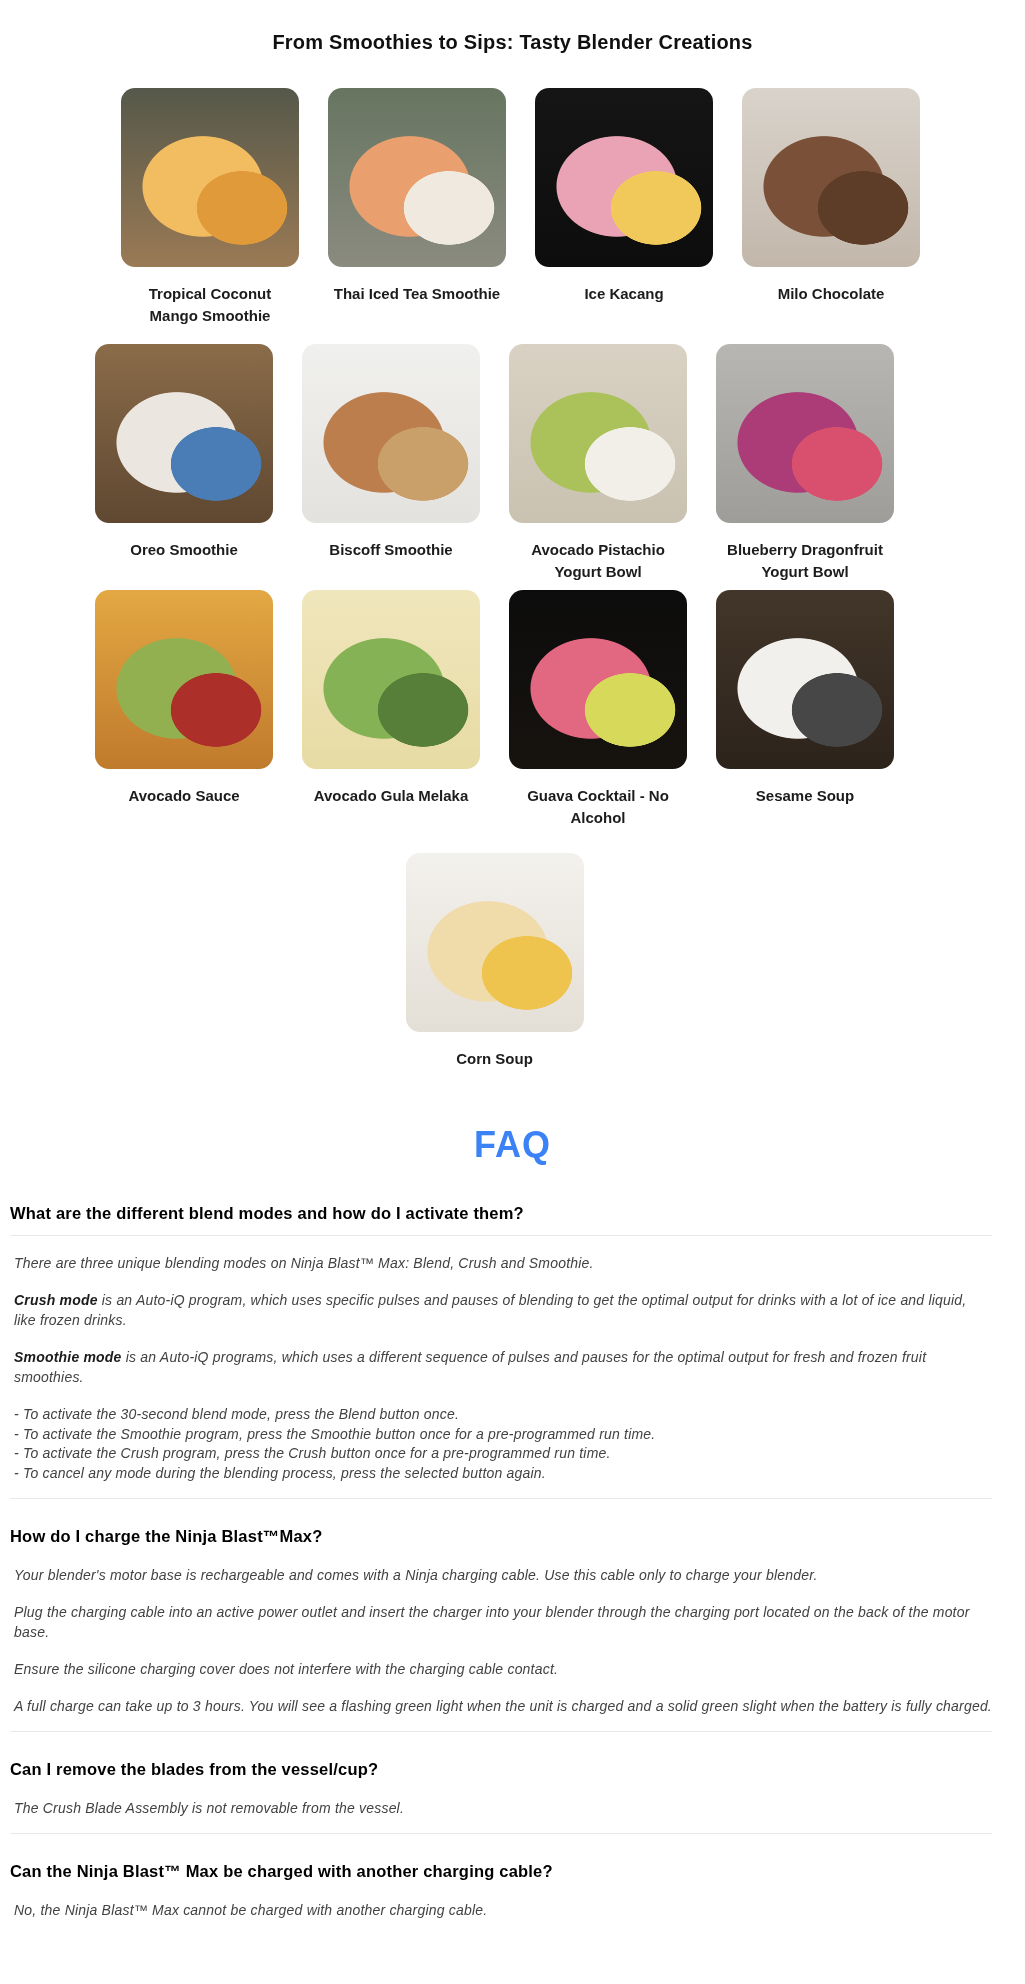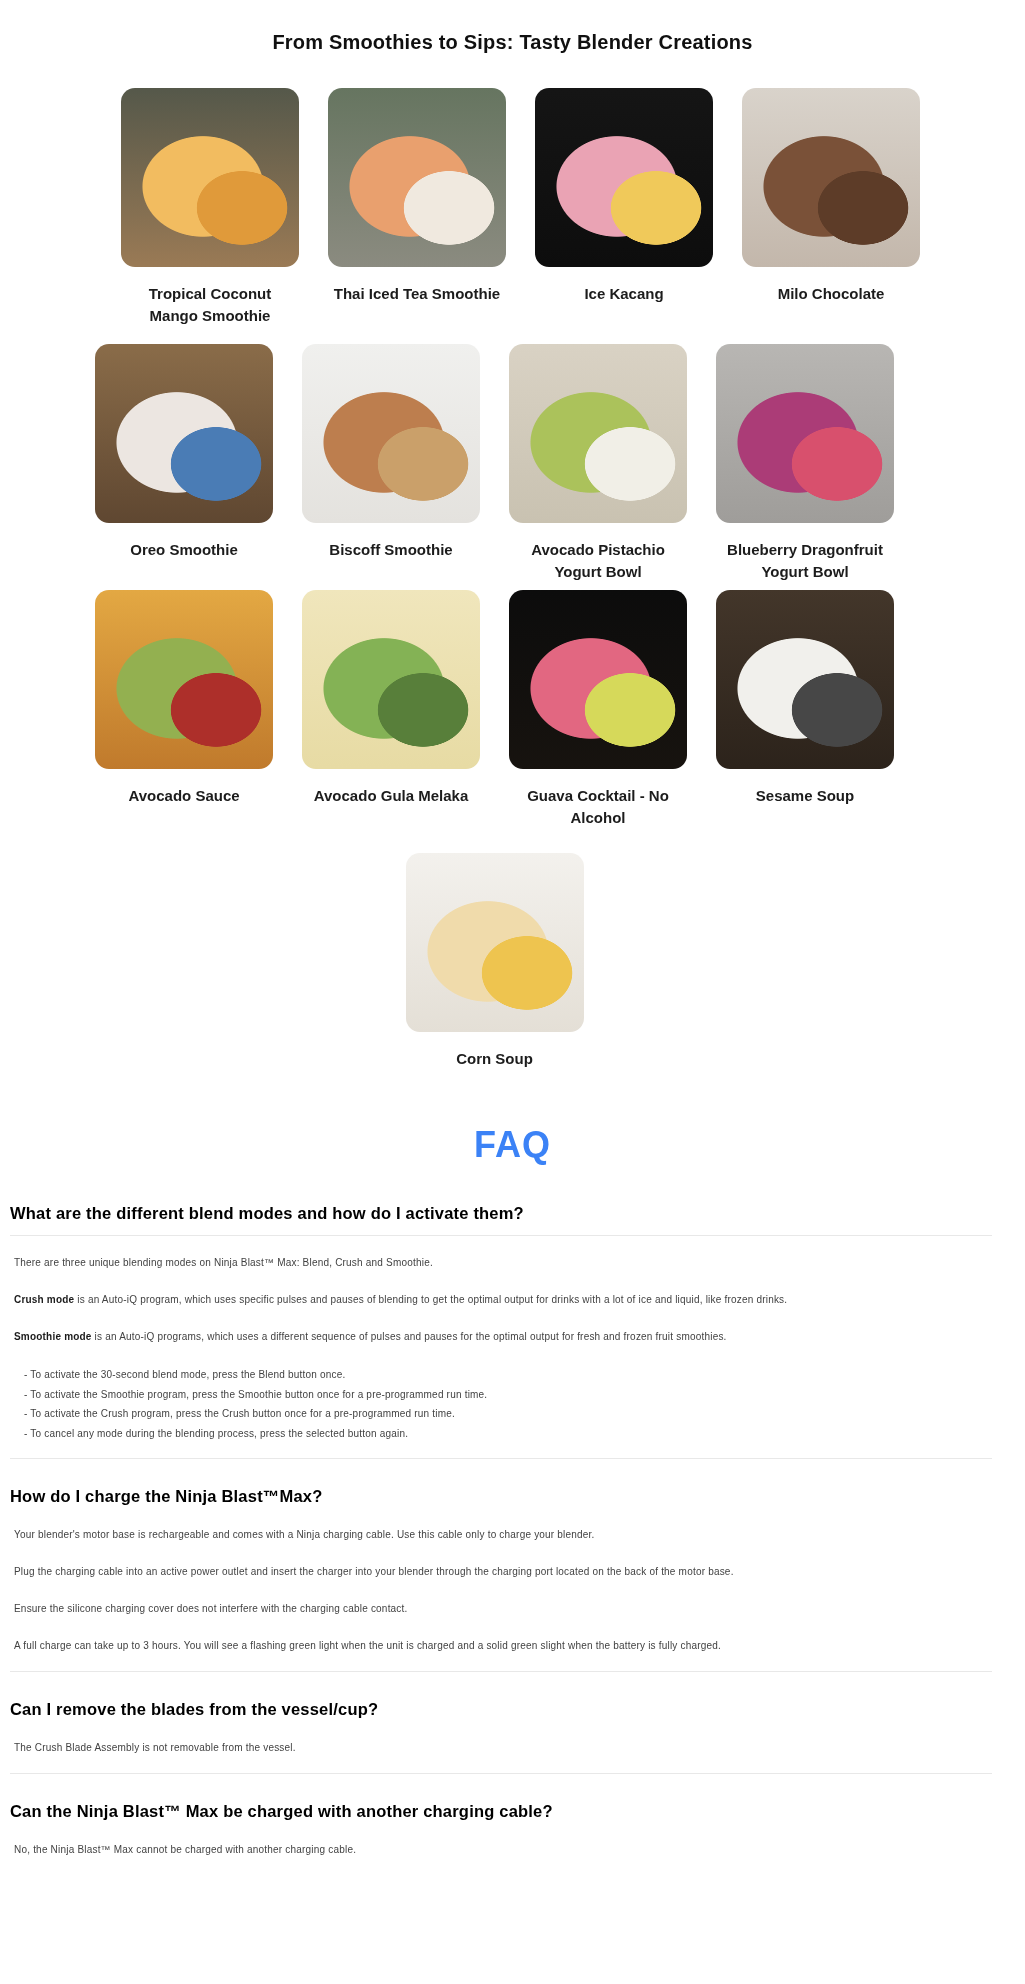--- a/index.html
+++ b/index.html
@@ -25,24 +25,24 @@
   
   .faq-heading{margin:54px 0 0;text-align:center;font-size:36px;line-height:42px;
     font-weight:700;color:#3b82f6;letter-spacing:1px;}
   .faq{margin:0 33px 0 10px;}
   .q{font-size:16.5px;line-height:23px;font-weight:700;color:#000000;margin:26px 0 0;
     letter-spacing:.2px;cursor:pointer;}
   .q.first{margin-top:36px;}
   .hr{height:1px;background:#e8e8e8;}
   .hr.after-q{margin-top:10px;}
   .hr.after-a{margin-top:15px;}
-  .ans{padding-left:4px;font-size:10px;line-height:20px;color:#424242;letter-spacing:.2px;}
+  .ans{padding-left:4px;font-size:14px;line-height:20px;color:#424242;letter-spacing:.2px;font-style:italic;}
   .ans p{margin:17px 0 0;}
   .ans .blist{margin:18px 0 0;}
-  .ans .blist div{line-height:19.5px;margin-left:10px;}
+  .ans .blist div{line-height:19.5px;}
   .ans b{color:#1b1b1b;}
 </style>
 </head>
 <body>
 
 <div class="page">
   <h1 class="page-title">From Smoothies to Sips: Tasty Blender Creations</h1>
 
   <div class="grid" id="grid">
       <div class="grid-row r1">

